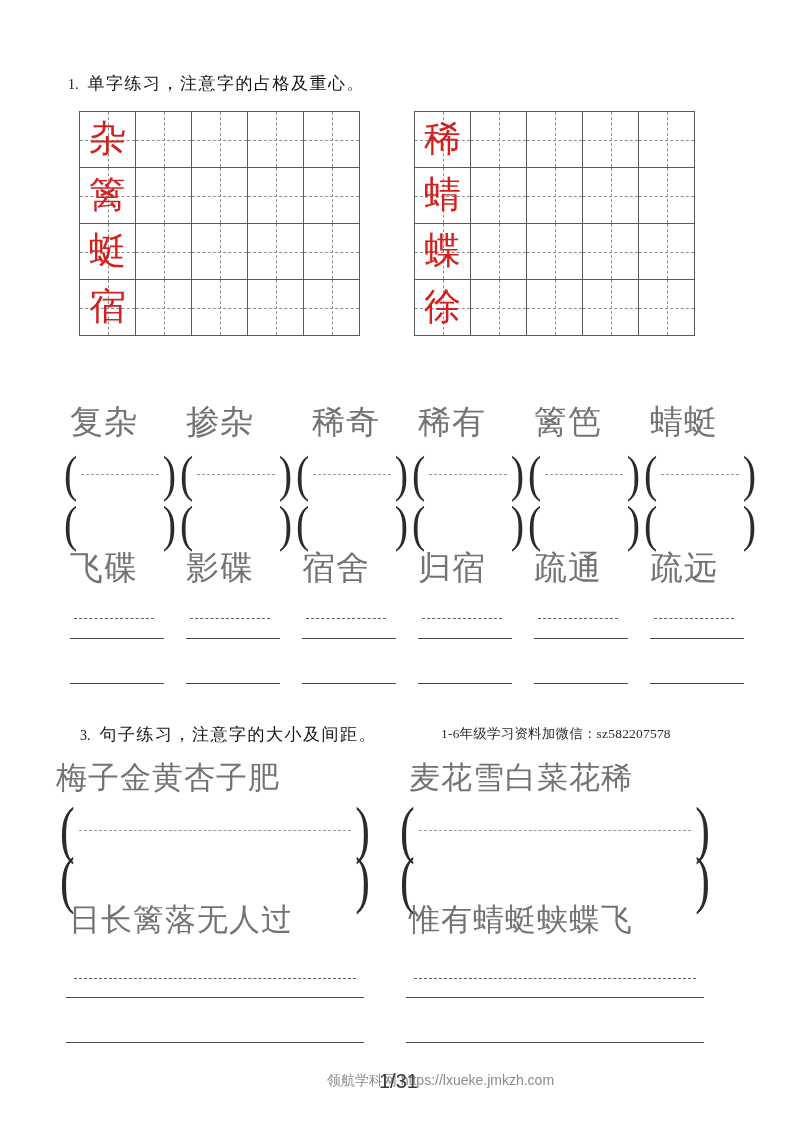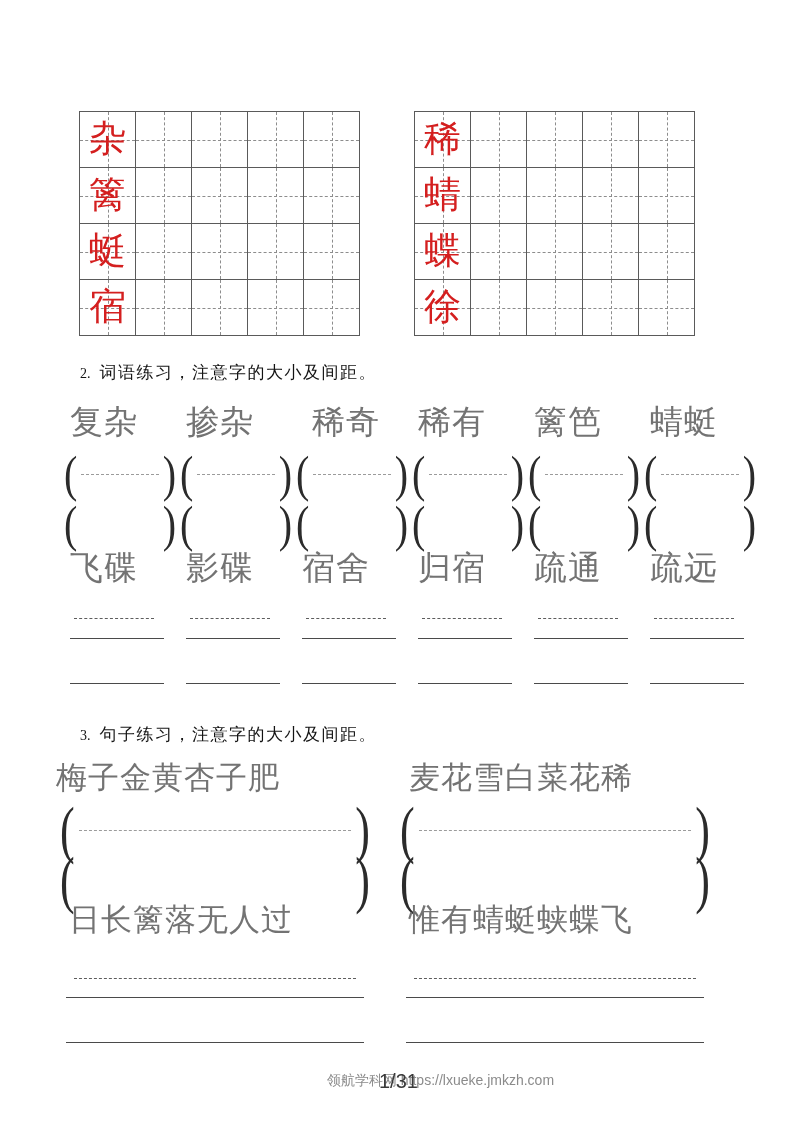--- a/index.html
+++ b/index.html
@@ -169,20 +169,23 @@
     font-size: 20px;
     color: #3a3a3a;
     white-space: nowrap;
   }
 </style>
 </head>
 <body>
 
 <div class="page">
 
+  <div class="section-heading" style="left:68px; top:72px;">
+    <span class="num">1.</span><span>单字练习，注意字的占格及重心。</span>
+  </div>
 
   <div class="grid" id="grid-left" style="left:79px; top:111px; grid-template-columns:repeat(5,56px); grid-template-rows:repeat(4,56px);">
       <div class="cell">
         <span class="glyph">杂</span>
       </div>
       <div class="cell"></div>
       <div class="cell"></div>
       <div class="cell"></div>
       <div class="cell"></div>
       <div class="cell">
@@ -232,23 +235,20 @@
       <div class="cell"></div>
       <div class="cell">
         <span class="glyph">徐</span>
       </div>
       <div class="cell"></div>
       <div class="cell"></div>
       <div class="cell"></div>
       <div class="cell"></div>
     </div>
 
-  <div class="section-heading" style="left:80px; top:361px;">
-    <span class="num">2.</span><span>词语练习，注意字的大小及间距。</span>
-  </div>
 
   <div id="word-row-1">
       <div class="red-text word-row" style="left: 70px; top: 406px;">复杂</div>
       <div class="red-text word-row" style="left: 186px; top: 406px;">掺杂</div>
       <div class="red-text word-row" style="left: 312px; top: 406px;">稀奇</div>
       <div class="red-text word-row" style="left: 418px; top: 406px;">稀有</div>
       <div class="red-text word-row" style="left: 534px; top: 406px;">篱笆</div>
       <div class="red-text word-row" style="left: 650px; top: 406px;">蜻蜓</div>
     </div>
 
@@ -343,20 +343,21 @@
       <div class="wline solid" style="left: 534px; top: 638px; width: 94px;"></div>
       <div class="wline solid" style="left: 534px; top: 683px; width: 94px;"></div>
       <div class="wline dashed" style="left: 654px; top: 618px; width: 80px;"></div>
       <div class="wline solid" style="left: 650px; top: 638px; width: 94px;"></div>
       <div class="wline solid" style="left: 650px; top: 683px; width: 94px;"></div>
     </div>
 
   <div class="section-heading" style="left:80px; top:723px;">
     <span class="num">3.</span><span>句子练习，注意字的大小及间距。</span>
   </div>
+  <div class="watermark-inline" style="left:441px; top:725px;">1-6年级学习资料加微信：sz582207578</div>
 
   <div id="sentence-row-1">
       <div class="red-text sentence" style="left: 56px; top: 762px;">梅子金黄杏子肥</div>
       <div class="red-text sentence" style="left: 409px; top: 762px;">麦花雪白菜花稀</div>
     </div>
   <div id="sentence-parens-1a">
       <div class="paren-slot" style="left: 60px; top: 812px; width: 310px; height: 38px;">
         <span class="paren big">(</span>
         <span class="paren-inner dashed"></span>
         <span class="paren big">)</span>

